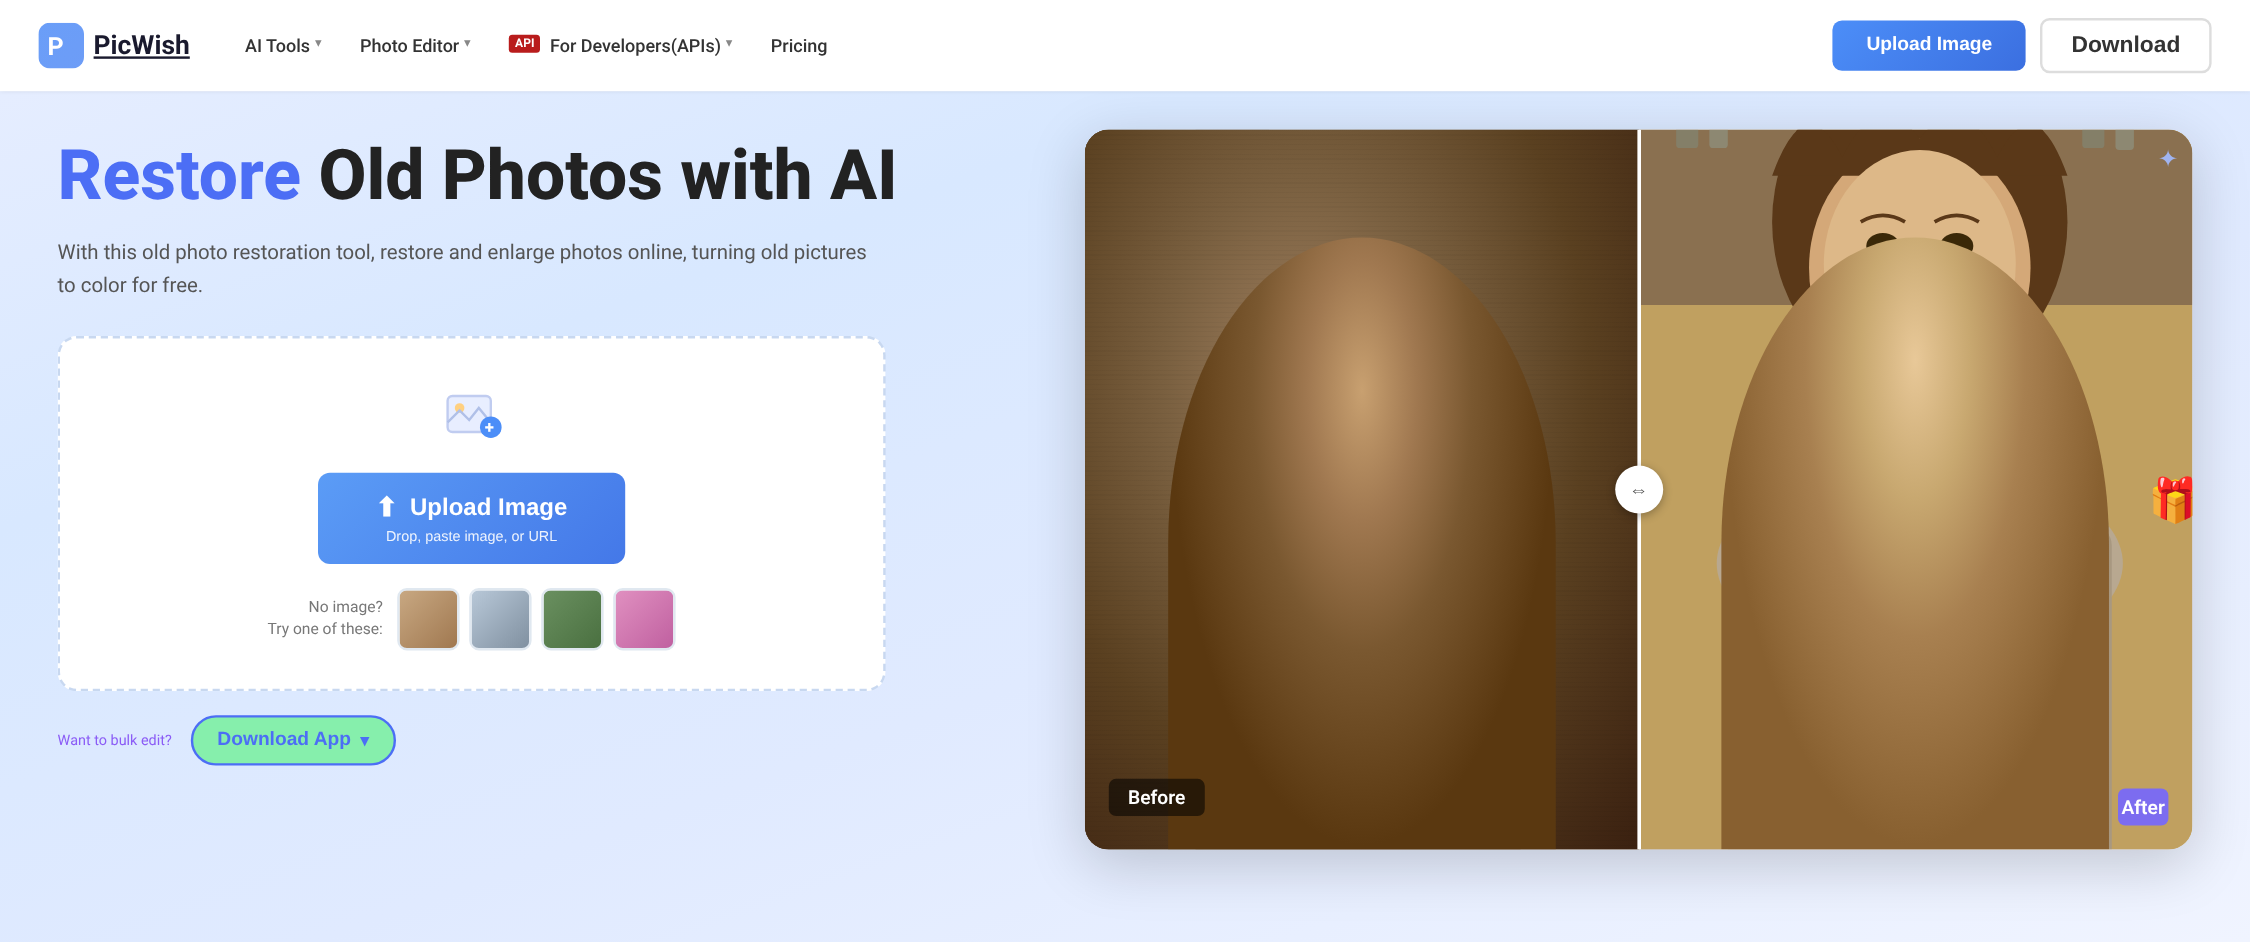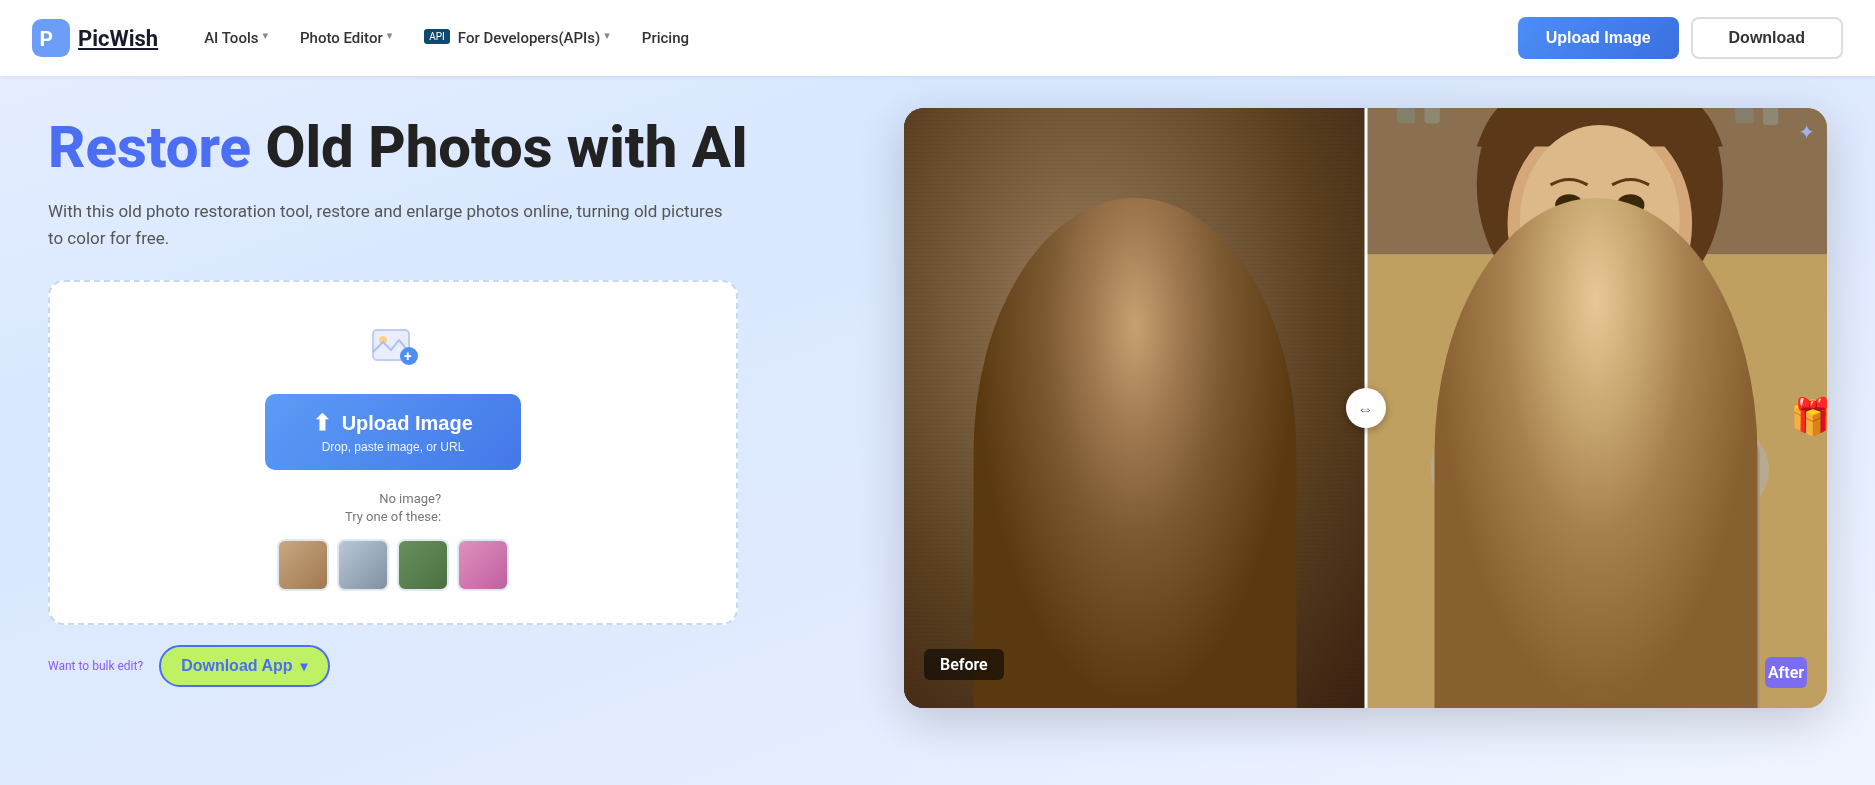--- a/index.html
+++ b/index.html
@@ -54,24 +54,24 @@
       cursor: pointer;
       border-radius: 6px;
       font-weight: 500;
       white-space: nowrap;
     }
     .nav-item .chevron {
       font-size: 11px;
       color: #888;
     }
     .nav-api-badge {
-      background: #0c4a6e;
+      background: #b91c1c;
       color: white;
       font-size: 10px;
-      font-weight: 400;
+      font-weight: 700;
       padding: 2px 5px;
       border-radius: 3px;
       margin-right: 4px;
     }
     .nav-actions {
       display: flex;
       align-items: center;
       gap: 12px;
     }
     .btn-upload-image {
@@ -81,23 +81,23 @@
       padding: 12px 28px;
       border-radius: 8px;
       font-size: 16px;
       font-weight: 600;
       cursor: pointer;
     }
     .btn-download {
       background: white;
       color: #333;
       border: 2px solid #ddd;
-      padding: 10px 36px;
+      padding: 10px 24px;
       border-radius: 8px;
-      font-size: 16px;
+      font-size: 19px;
       font-weight: 600;
       cursor: pointer;
     }
 
     
     .main-content {
       display: flex;
       padding: 32px 48px;
       gap: 36px;
       align-items: flex-start;
@@ -171,21 +171,20 @@
     }
     .btn-upload-main .sub-label {
       font-size: 12px;
       font-weight: 400;
       opacity: 0.9;
     }
     .sample-images-row {
       display: flex;
       align-items: center;
       gap: 12px;
-      flex-direction: column;
     }
     .sample-label {
       font-size: 13px;
       color: #777;
       text-align: right;
       line-height: 1.4;
     }
     .sample-thumbs {
       display: flex;
       gap: 8px;
@@ -211,21 +210,21 @@
       margin-top: 20px;
     }
     .bulk-label {
       font-size: 12px;
       color: #8b5cf6;
     }
     .btn-download-app {
       display: flex;
       align-items: center;
       gap: 8px;
-      background: #bef264;
+      background: #86efac;
       color: #4c6ef5;
       border: 2px solid #4c6ef5;
       padding: 10px 20px;
       border-radius: 24px;
       font-size: 16px;
       font-weight: 600;
       cursor: pointer;
     }
     .btn-download-app .chevron-down {
       font-size: 14px;

